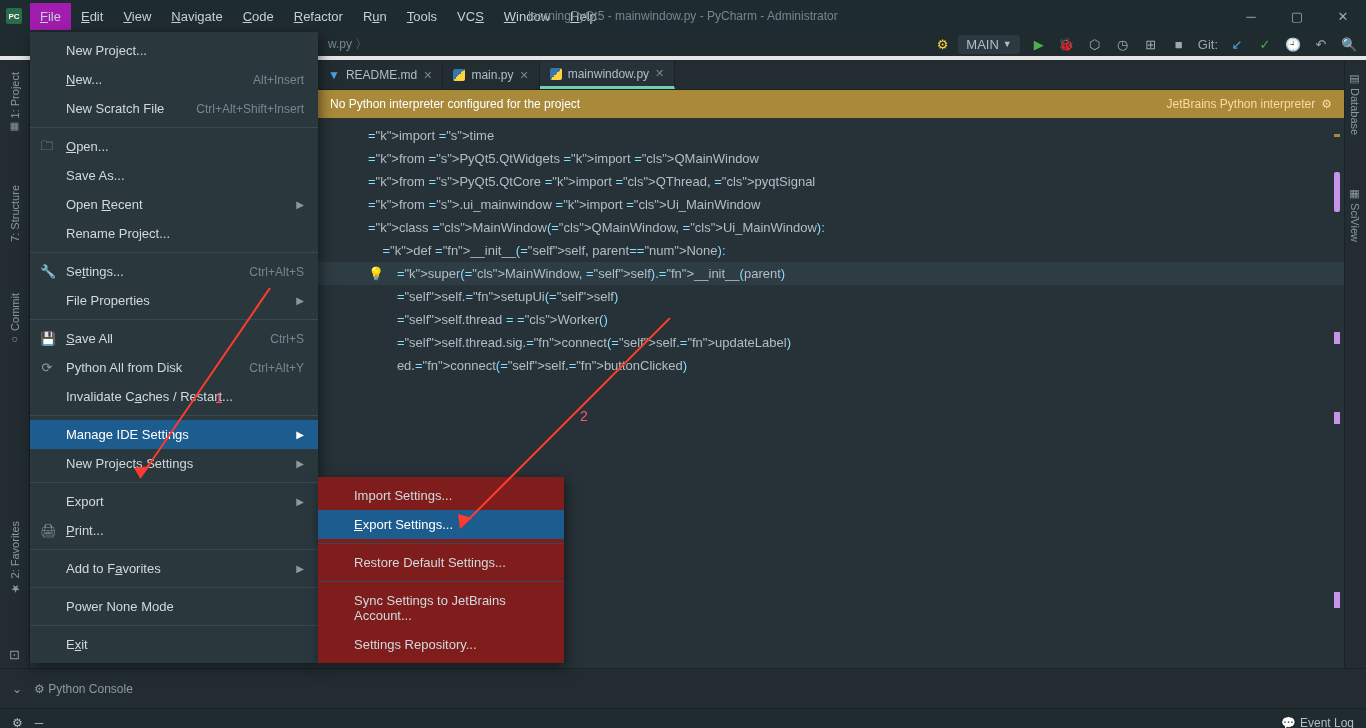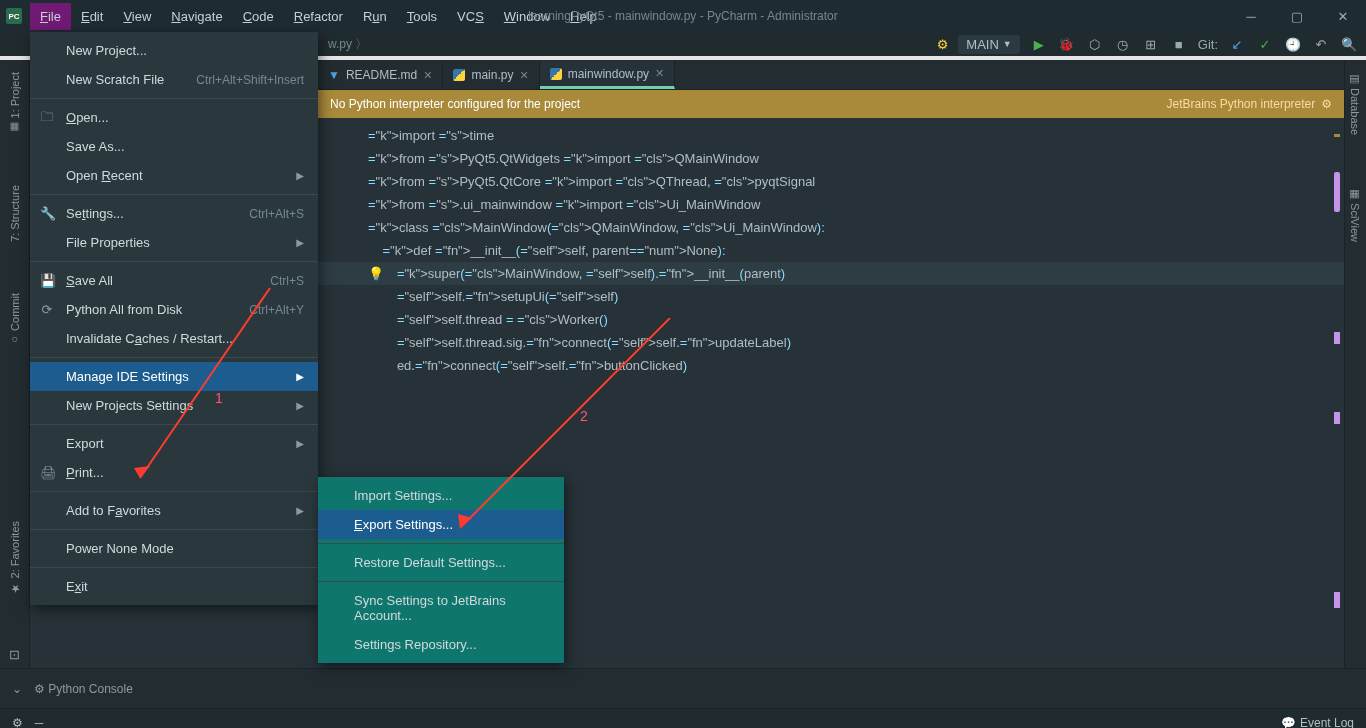--- a/index.html
+++ b/index.html
@@ -2,21 +2,21 @@
 <html><head>
 <meta charset="utf-8">
 <style>
 * { margin: 0; padding: 0; box-sizing: border-box; font-family: "Segoe UI", Arial, sans-serif; }
 body { background: #263238; color: #B0BEC5; font-size: 13px; width: 1366px; height: 728px; overflow: hidden; position: relative; }
 
 .title-bar { height: 32px; background: #1E2B31; display: flex; align-items: center; padding: 0 6px; position: relative; }
 .app-icon { width: 16px; height: 16px; background: #2B6B4B; border-radius: 2px; margin-right: 8px; display: flex; align-items: center; justify-content: center; font-size: 8px; color: #fff; font-weight: bold; }
 .menubar { display: flex; gap: 0; }
 .menubar .mi { padding: 6px 10px; cursor: pointer; color: #C5D0D4; }
-.menubar .mi.open { background: #701a75; }
+.menubar .mi.open { background: #a21caf; }
 .menubar .mi .u { text-decoration: underline; }
 .title-text { position: absolute; left: 50%; transform: translateX(-50%); color: #73888F; font-size: 12px; }
 .winctl { position: absolute; right: 0; top: 0; display: flex; }
 .winctl div { width: 46px; height: 32px; display: flex; align-items: center; justify-content: center; color: #a0acb0; cursor: pointer; }
 
 .toolbar { height: 28px; background: #202B30; display: flex; align-items: center; justify-content: space-between; padding: 0 8px; border-bottom: 4px solid #e5e5e5; }
 .breadcrumb { color: #73888F; font-size: 12px; padding-left: 320px; }
 .toolbar-right { display: flex; align-items: center; gap: 10px; }
 .run-combo { display: flex; align-items: center; gap: 4px; padding: 2px 8px; background: #2B3940; border-radius: 3px; }
 .tb-icon { width: 18px; height: 18px; display:flex; align-items:center; justify-content:center; cursor:pointer; }
@@ -27,21 +27,21 @@
 
 .file-menu { position: absolute; left: 30px; top: 32px; width: 288px; background: #2A383E; box-shadow: 2px 4px 12px rgba(0,0,0,0.5); z-index: 50; padding: 4px 0; }
 .fm-item { display: flex; align-items: center; justify-content: space-between; padding: 7px 14px 7px 36px; color: #D0D9DC; font-size: 13px; position: relative; cursor: pointer; }
 .fm-item.highlight { background: #1C5C8E; color: #fff; gap: 12px; }
 .fm-item .ic { position: absolute; left: 10px; width: 14px; text-align: center; color: #8A9BA0; }
 .fm-item .arrow { color: #8A9BA0; font-size: 10px; }
 .fm-item .sc { color: #73888F; font-size: 12px; }
 .fm-sep { height: 1px; background: #38494F; margin: 4px 0; }
 .fm-item .u { text-decoration: underline; }
 
-.sub-menu { position: absolute; left: 318px; top: 477px; width: 246px; background: #0f766e; box-shadow: 2px 4px 12px rgba(0,0,0,0.5); z-index: 60; padding: 4px 0; }
+.sub-menu { position: absolute; left: 318px; top: 477px; width: 246px; background: #7f1d1d; box-shadow: 2px 4px 12px rgba(0,0,0,0.5); z-index: 60; padding: 4px 0; }
 
 .editor-area { flex: 1; display: flex; flex-direction: column; margin-left: 288px; position: relative; }
 .tabs { height: 30px; background: #222C31; display: flex; align-items: flex-end; border-bottom: 1px solid #1A2327; }
 .tab { height: 28px; display: flex; align-items: center; gap: 6px; padding: 0 10px; font-size: 12px; color: #B0BEC5; cursor: pointer; border-right: 1px solid #1A2327; }
 .tab.active { background: #263238; border-bottom: 3px solid #6FD0B0; }
 .tab .close { color: #73888F; font-size: 11px; }
 .tab .pyicon { width: 12px; height: 12px; background: linear-gradient(135deg, #3776AB 50%, #FFD43B 50%); border-radius: 2px; }
 
 .warn-bar { height: 28px; background: #A98A3A; color: #fff; display: flex; align-items: center; justify-content: space-between; padding: 0 12px; font-size: 12px; }
 .warn-bar .cfg { color: #FFD8A0; cursor: pointer; display:flex; align-items:center; gap:6px; }
@@ -93,34 +93,41 @@
     <div>▢</div>
     <div>✕</div>
   </div>
 </div>
 
 <div class="file-menu">
   <div class="fm-item">
       <span>New Project...</span>
     </div>
   <div class="fm-item">
+      <span><span class="u">N</span>ew...</span>
+      <span class="sc">Alt+Insert</span>
+    </div>
+  <div class="fm-item">
       <span>New Scratch File</span>
       <span class="sc">Ctrl+Alt+Shift+Insert</span>
     </div>
   <div class="fm-sep"></div>
   <div class="fm-item">
       <span class="ic">🗀</span>
       <span><span class="u">O</span>pen...</span>
     </div>
   <div class="fm-item">
       <span>Save As...</span>
     </div>
   <div class="fm-item">
       <span>Open <span class="u">R</span>ecent</span>
       <span class="arrow">▶</span>
+    </div>
+  <div class="fm-item">
+      <span>Rename Project...</span>
     </div>
   <div class="fm-sep"></div>
   <div class="fm-item">
       <span class="ic">🔧</span>
       <span>Se<span class="u">t</span>tings...</span>
       <span class="sc">Ctrl+Alt+S</span>
     </div>
   <div class="fm-item">
       <span>File Properties</span>
       <span class="arrow">▶</span>

